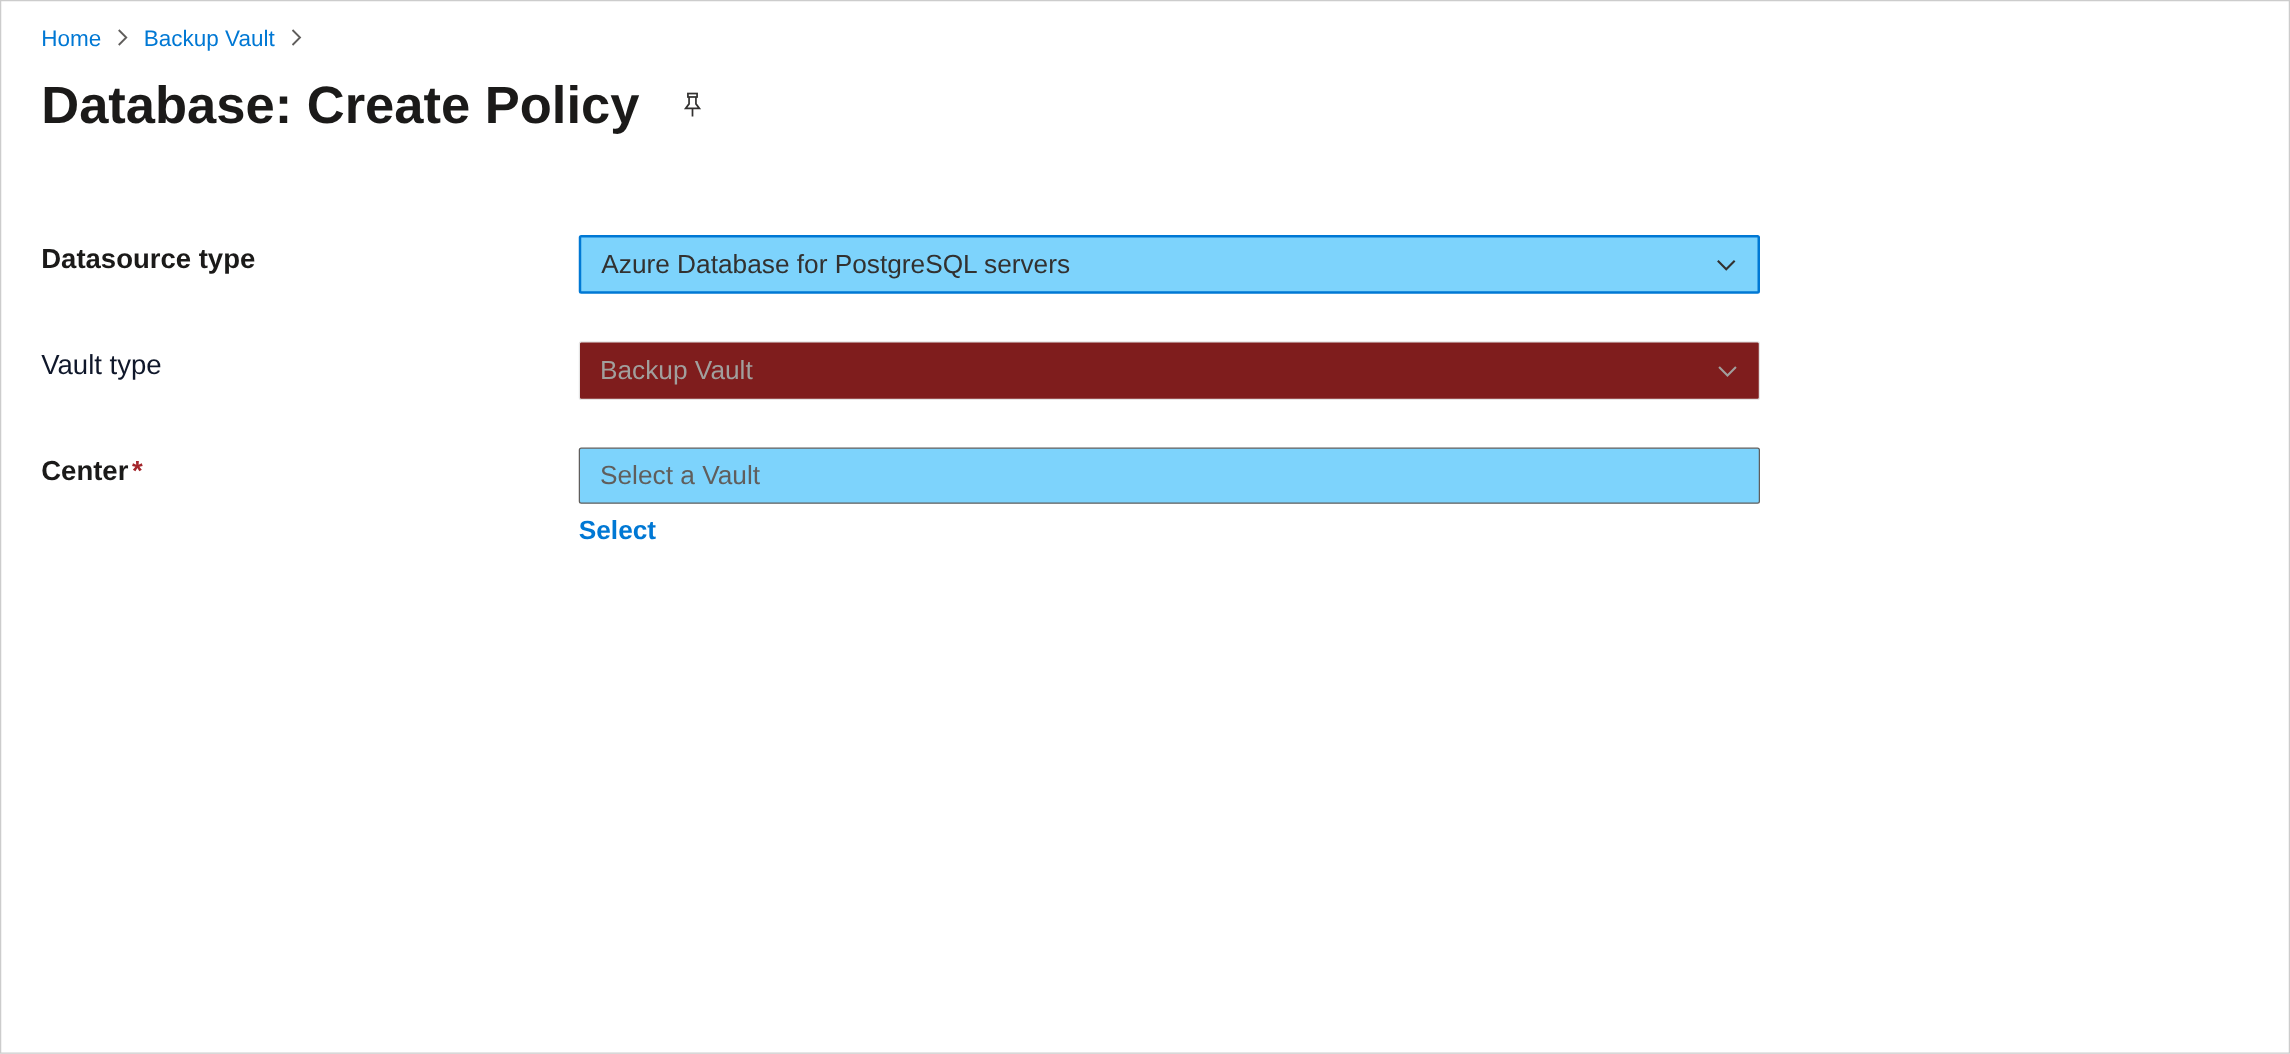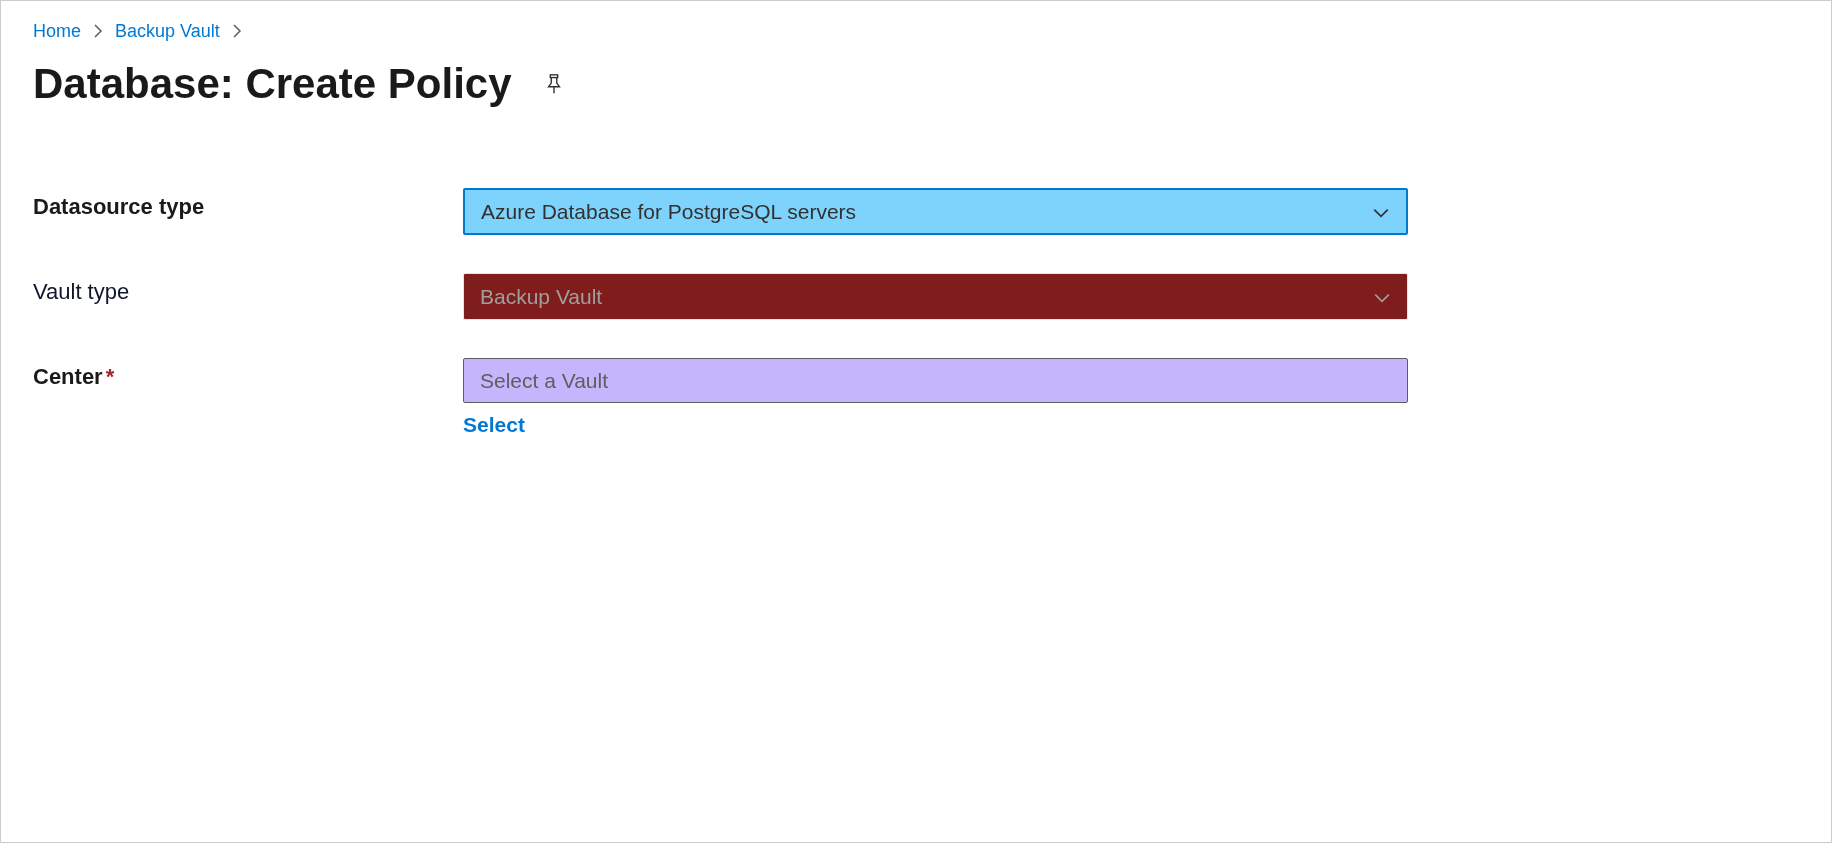--- a/index.html
+++ b/index.html
@@ -106,21 +106,21 @@
     }
     .dropdown.disabled .chevron-down {
       color: #a19f9d;
     }
     .textbox {
       width: 100%;
       height: 45px;
       padding: 0 16px;
       font-size: 21px;
       border: 1px solid #605e5c;
-      background: #c4b5fd;
+      background: #7dd3fc;
       border-radius: 2px;
       color: #323130;
       font-family: inherit;
     }
     .textbox::placeholder {
       color: #605e5c;
     }
     .select-link {
       display: inline-block;
       margin-top: 10px;

